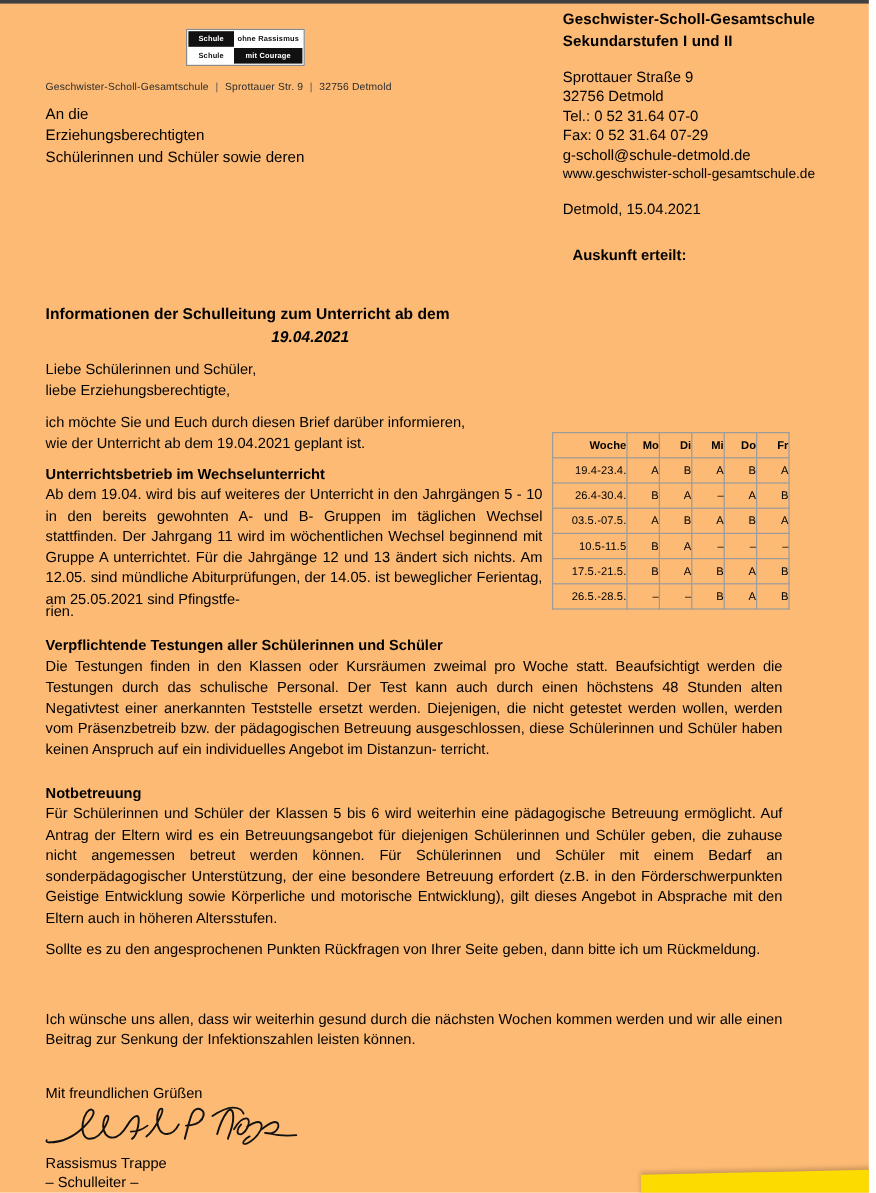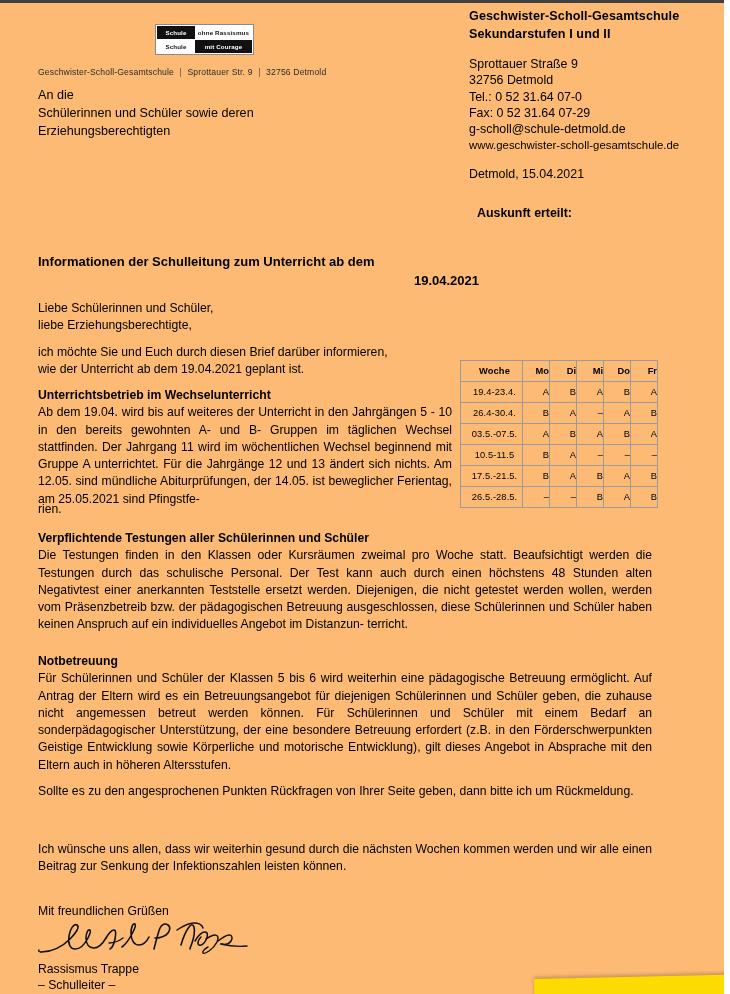--- a/index.html
+++ b/index.html
@@ -108,21 +108,21 @@
   .subject {
     position: absolute;
     left: 38px;
     top: 249px;
     width: 441px;
     font-size: 13px;
     font-weight: bold;
     line-height: 19px;
     text-align: justify;
   }
-  .subject .l2 { text-align: right; }
+  .subject .l2 { text-align: center; font-style: italic; }
 
   .salutation {
     position: absolute;
     left: 38px;
     top: 297px;
     width: 420px;
     font-size: 12.2px;
     line-height: 16.6px;
   }
 
@@ -179,21 +179,21 @@
     border: 1px solid #9b9b9b;
     height: 21px;
     box-sizing: border-box;
     text-align: right;
     vertical-align: middle;
     padding: 0;
   }
   .wtable th { font-weight: bold; }
   .wtable th.c-woche, .wtable td.c-woche {
     width: 62px;
-    text-align: center;
+    text-align: right;
     padding-left: 6px;
     letter-spacing: 0.1px;
   }
   .wtable th.c-day, .wtable td.c-day { width: 27px; font-weight: bold; }
   .wtable td.c-day { font-weight: normal; }
 
   
   .closing {
     position: absolute;
     left: 38px;
@@ -267,22 +267,22 @@
   <div class="sender-line">
     <span>Geschwister-Scholl-Gesamtschule</span>
     <span class="sep">|</span>
     <span>Sprottauer Str. 9</span>
     <span class="sep">|</span>
     <span>32756 Detmold</span>
   </div>
 
   <div class="recipient">
     <div>An die</div>
+    <div>Erziehungsberechtigten</div>
     <div>Schülerinnen und Schüler sowie deren</div>
-    <div>Erziehungsberechtigten</div>
   </div>
 
   <div class="subject">
     <div>Informationen der Schulleitung zum Unterricht ab dem</div>
     <div class="l2">19.04.2021</div>
   </div>
 
   <div class="salutation">
     <div>Liebe Schülerinnen und Schüler,</div>
     <div>liebe Erziehungsberechtigte,</div>

